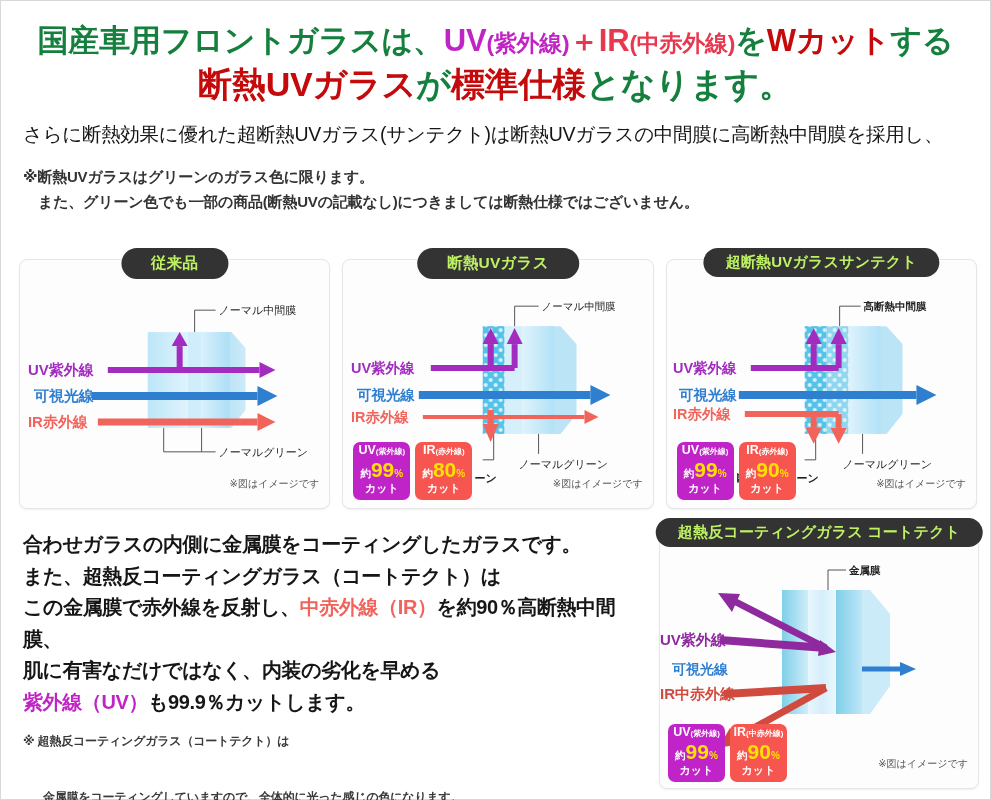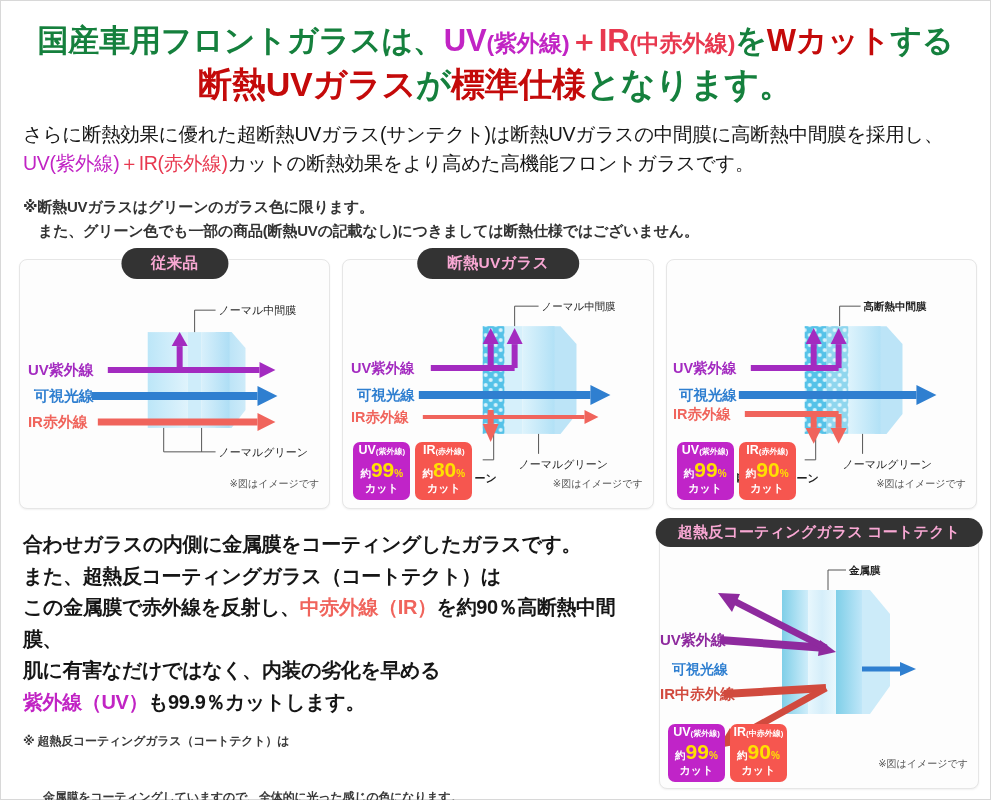--- a/index.html
+++ b/index.html
@@ -57,21 +57,21 @@
     position:relative;
     background:#fdfdfd;
     border:1px solid #e6e6e6;
     border-radius:8px;
     box-shadow:0 1px 2px rgba(0,0,0,.06);
     flex:1 1 0;
   }
   .pill{
     position:absolute;left:50%;transform:translateX(-50%);
     top:-12px;
-    background:#333333;color:#f9a8d4;
+    background:#333333;color:#bef264;
     border-radius:16px;
     font-size:15.5px;font-weight:bold;
     padding:5px 30px;
     white-space:nowrap;
     letter-spacing:0.2px;
     z-index:5;
   }
   .pill.wide{padding:5px 22px;font-size:15px;}
   .imgnote{
     position:absolute;right:10px;bottom:17px;
@@ -133,21 +133,20 @@
     <div class="l1">
       <span class="k-blk">国産車用フロントガラスは、</span><span class="k-uv">UV</span><span class="k-uv sm">(紫外線)</span><span class="plus">＋</span><span class="k-ir">IR</span><span class="k-ir sm">(中赤外線)</span><span class="k-blk">を</span><span class="k-red">Wカット</span><span class="k-blk">する</span>
     </div>
     <div class="l2">
       <span class="k-red">断熱UVガラス</span><span class="k-blk">が</span><span class="k-red">標準仕様</span><span class="k-blk">となります。</span>
     </div>
   </div>
 
   <div class="lead">
     <div>さらに断熱効果に優れた超断熱UVガラス(サンテクト)は断熱UVガラスの中間膜に高断熱中間膜を採用し、</div>
-    <div><span class="uvtxt">UV(紫外線)</span><span class="irtxt">＋</span><span class="irtxt">IR(赤外線)</span><span>カットの断熱効果をより高めた高機能フロントガラスです。</span></div>
   </div>
 
   <div class="notes">
     <span>※断熱UVガラスはグリーンのガラス色に限ります。</span>
     <span class="ind">また、グリーン色でも一部の商品(断熱UVの記載なし)につきましては断熱仕様ではございません。</span>
   </div>
 
   <div class="panels">
 
     <div class="panel">
@@ -287,20 +286,21 @@
         <div class="badge ir">
           <div class="b1"><span>IR</span><span class="paren">(赤外線)</span></div>
           <div class="b2"><span class="yaku">約</span><span class="num">80</span><span class="pct">%</span></div>
           <div class="b3">カット</div>
         </div>
       </div>
       <div class="imgnote">※図はイメージです</div>
     </div>
 
     <div class="panel">
+      <div class="pill wide">超断熱UVガラスサンテクト</div>
       <div class="stage">
         <svg viewBox="0 0 310 206" preserveAspectRatio="xMidYMid meet">
           <defs>
             <pattern id="dots3" width="10" height="10" patternUnits="userSpaceOnUse">
               <rect width="10" height="10" fill="#55C2E8"></rect>
               <circle cx="3" cy="3" r="2" fill="#D8F3FC"></circle>
               <circle cx="8" cy="8" r="2" fill="#D8F3FC"></circle>
             </pattern>
             <pattern id="dots3b" width="10" height="10" patternUnits="userSpaceOnUse">
               <rect width="10" height="10" fill="#8FD6EE"></rect>

